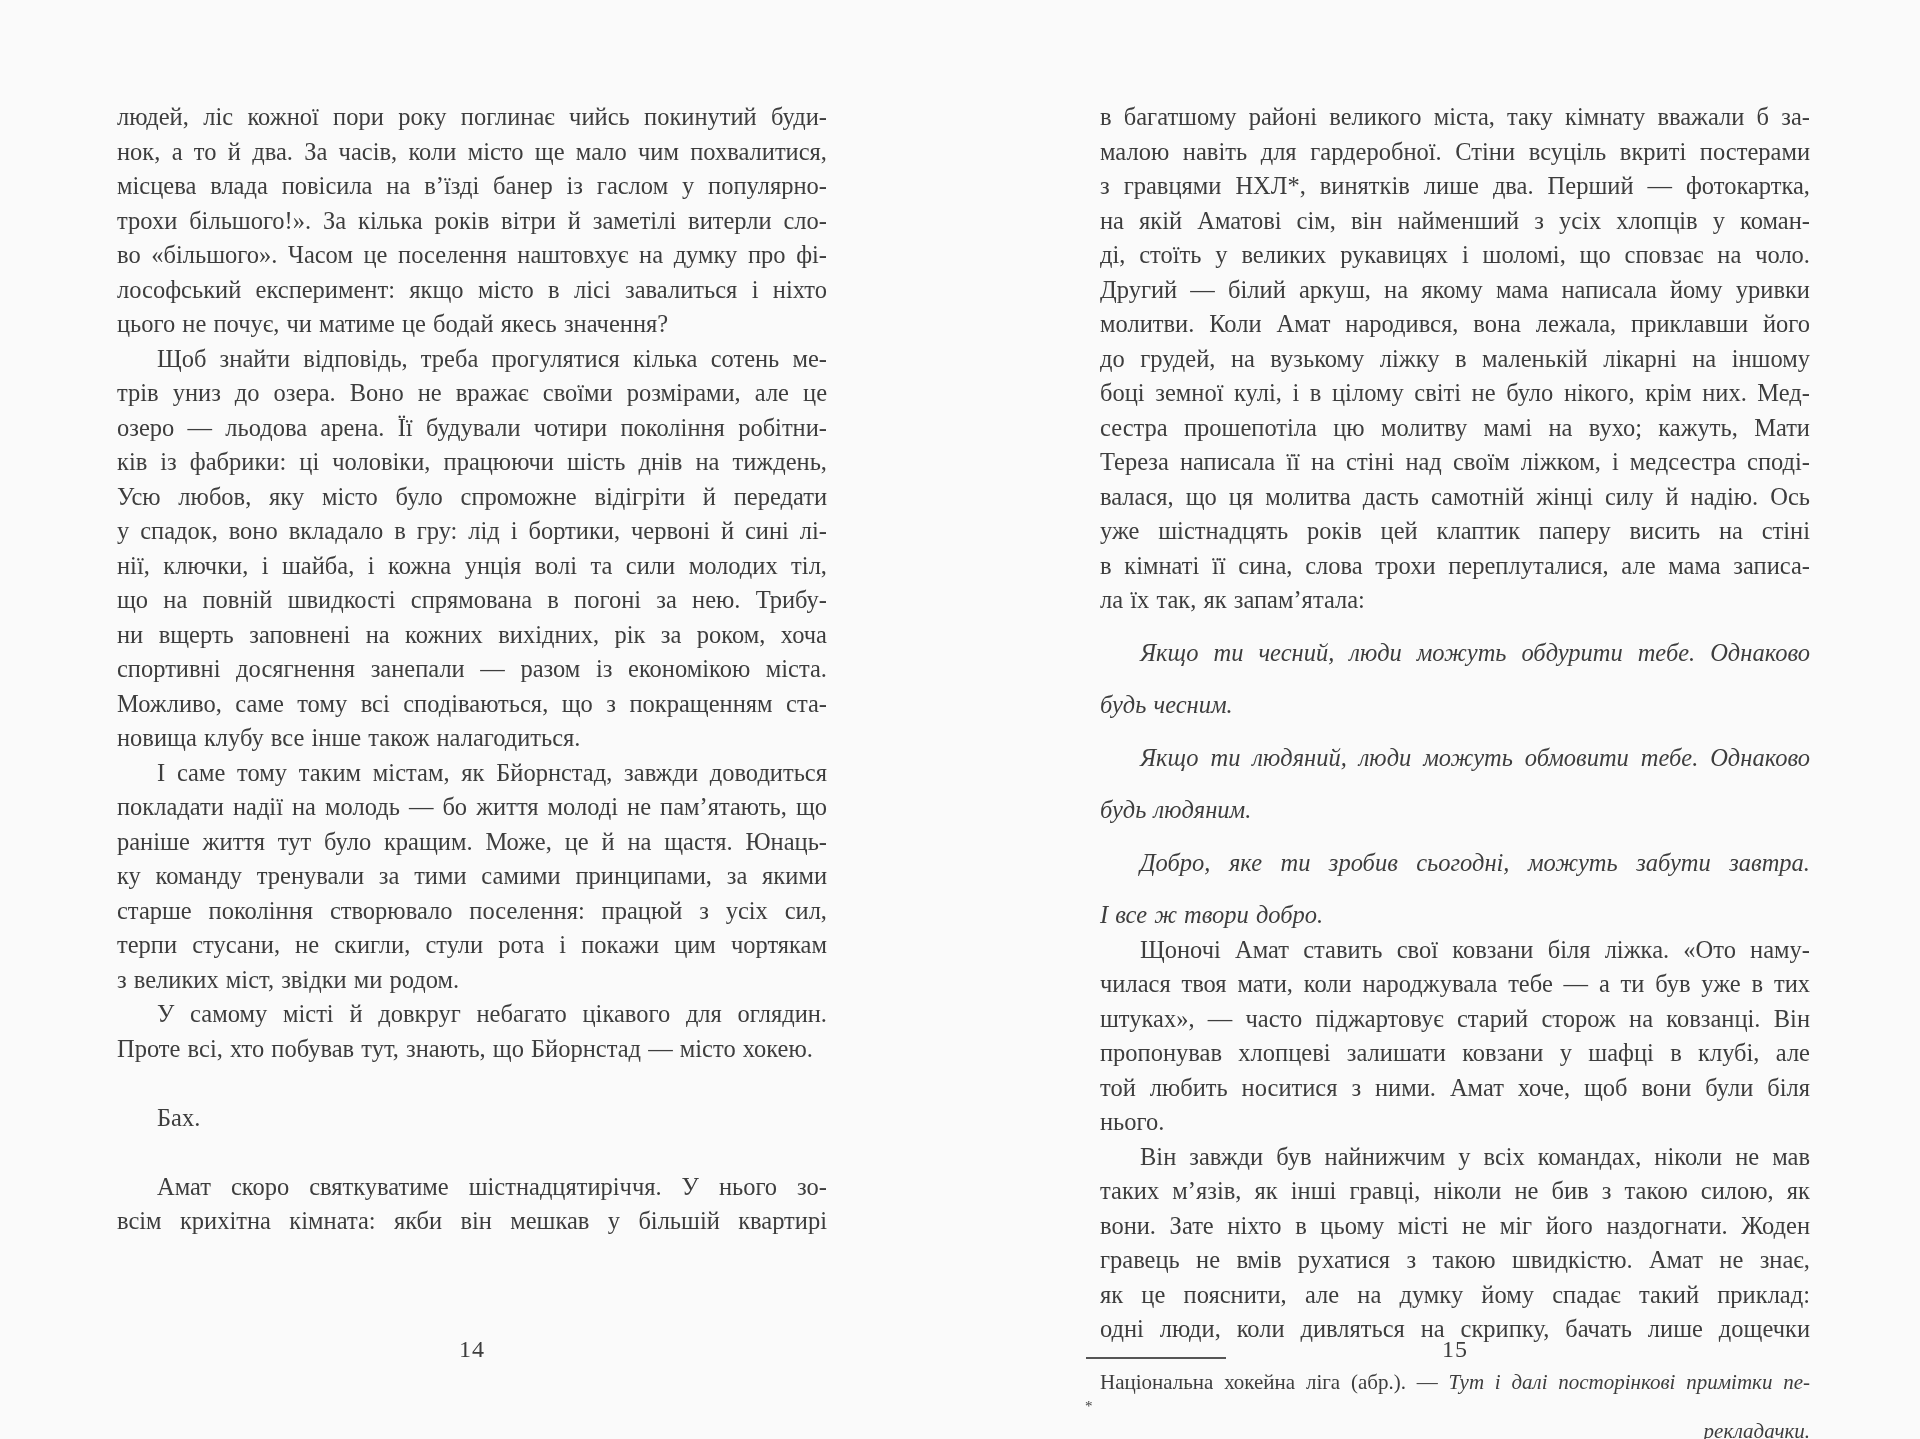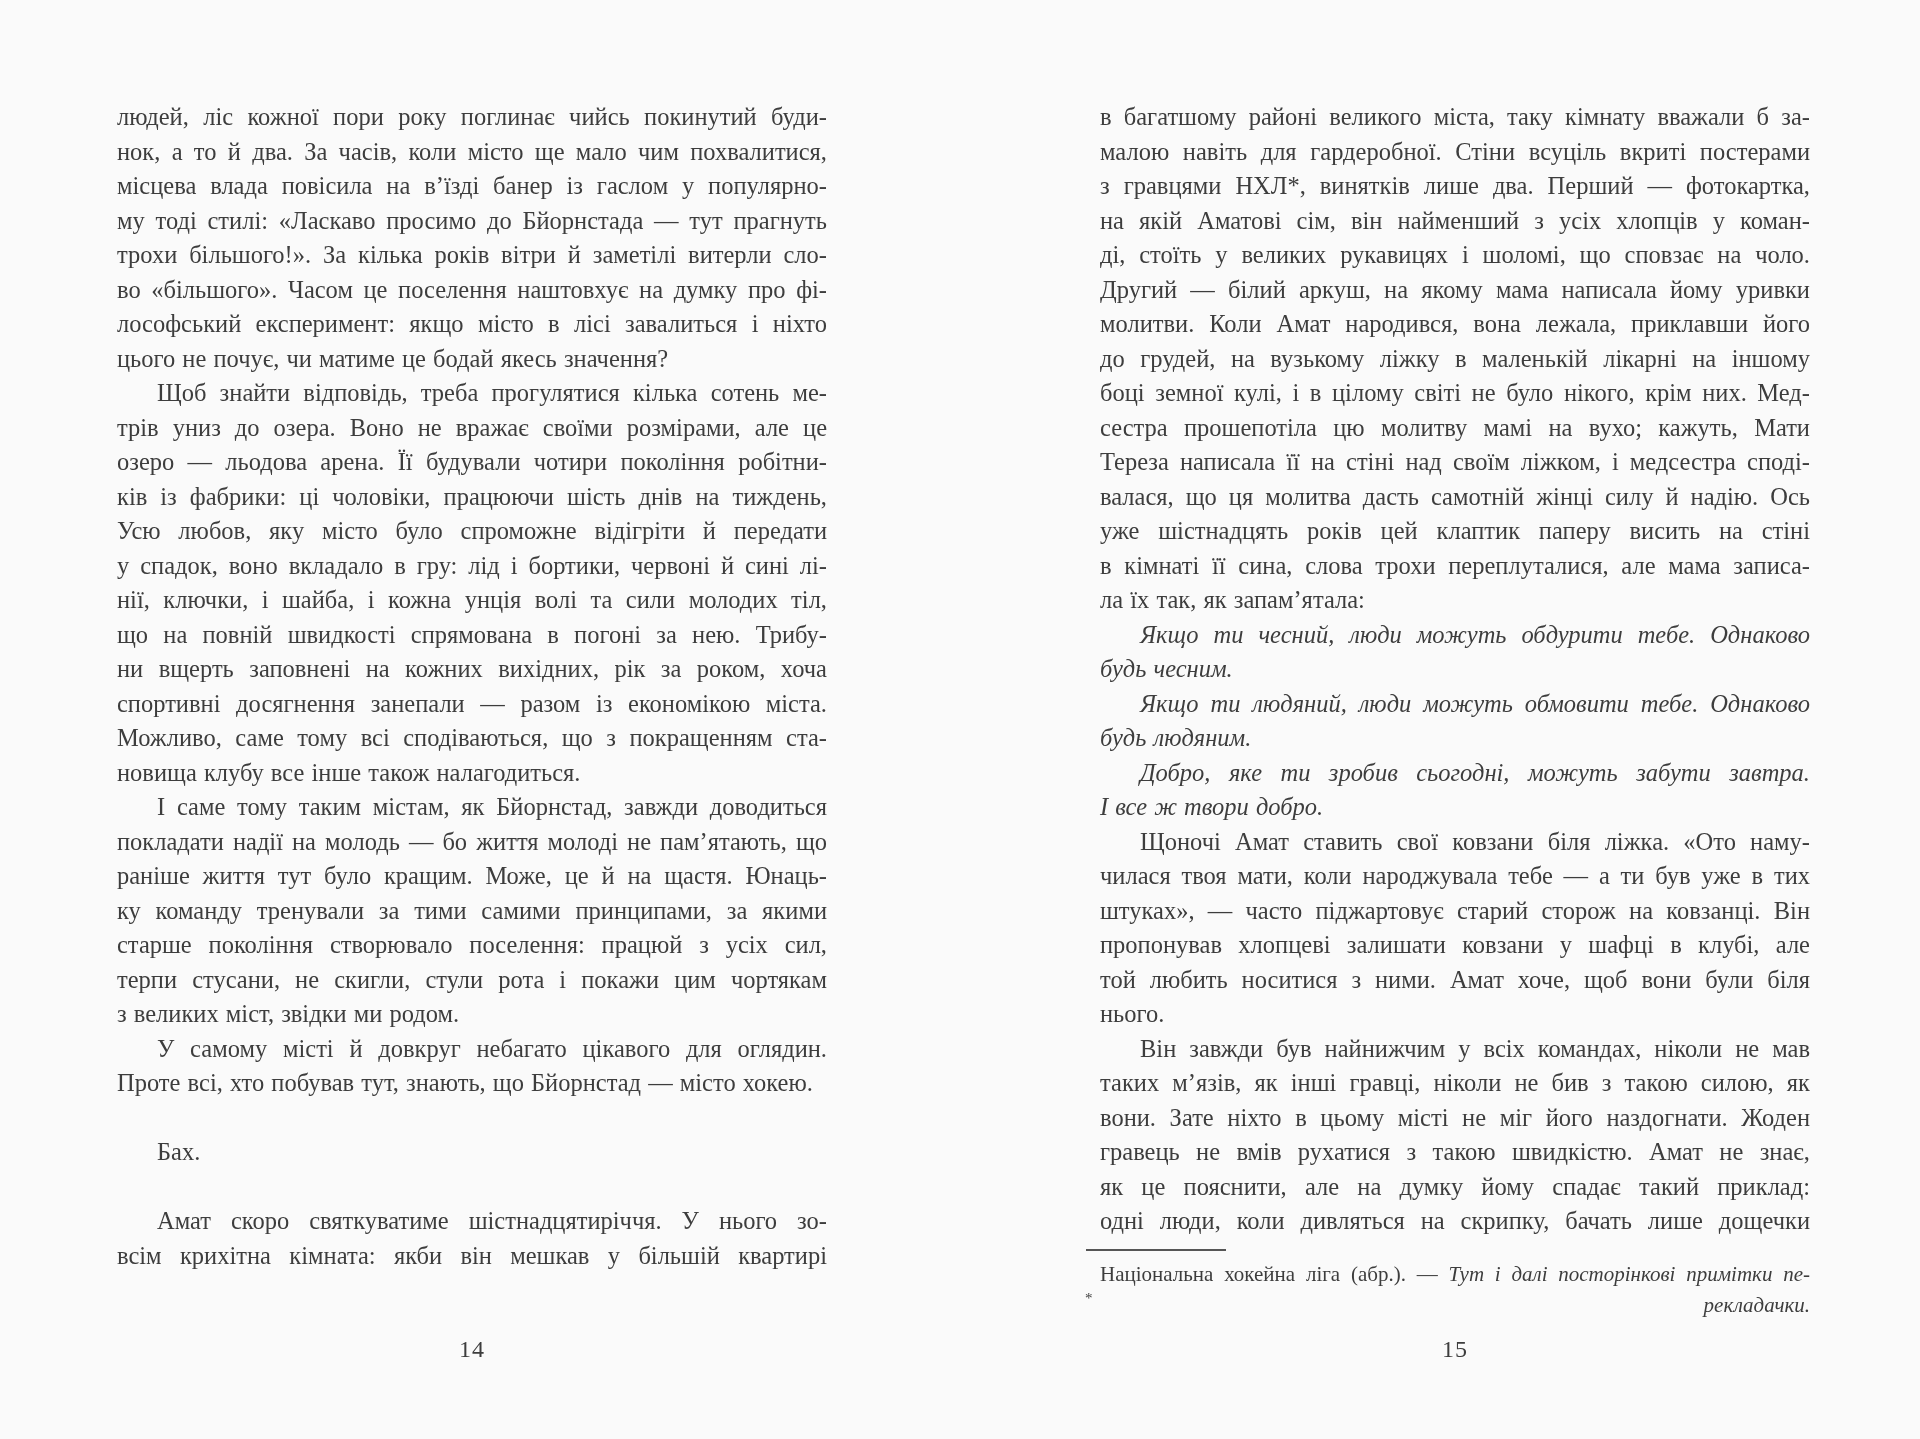--- a/index.html
+++ b/index.html
@@ -54,31 +54,30 @@
     border-top:2px solid #555;
     margin:0 0 8px -14px;
   }
   .footnote-marker{
     position:absolute;
     left:-15px;top:34px;
     font-size:15px;
   }
   .fn-line1{text-align:justify;text-align-last:justify;}
   .fn-line2{text-align:right;}
-  .italic{font-style:italic;}
+  .italic{font-style:italic;margin-top:18px;}
 </style>
 </head>
 <body>
 
 <div class="page" id="left-page">
   <div class="column" id="left-column">
       <div class="line">людей, ліс кожної пори року поглинає чийсь покинутий буди-</div>
       <div class="line">нок, а то й два. За часів, коли місто ще мало чим похвалитися,</div>
       <div class="line">місцева влада повісила на в’їзді банер із гаслом у популярно-</div>
-      <div class="line">му тоді стилі: «Ласкаво просимо до Бйорнстада — тут прагнуть</div>
       <div class="line">трохи більшого!». За кілька років вітри й заметілі витерли сло-</div>
       <div class="line">во «більшого». Часом це поселення наштовхує на думку про фі-</div>
       <div class="line">лософський експеримент: якщо місто в лісі завалиться і ніхто</div>
       <div class="line endline">цього не почує, чи матиме це бодай якесь значення?</div>
       <div class="line indent">Щоб знайти відповідь, треба прогулятися кілька сотень ме-</div>
       <div class="line">трів униз до озера. Воно не вражає своїми розмірами, але це</div>
       <div class="line">озеро — льодова арена. Її будували чотири покоління робітни-</div>
       <div class="line">ків із фабрики: ці чоловіки, працюючи шість днів на тиждень,</div>
       <div class="line">Усю любов, яку місто було спроможне відігріти й передати</div>
       <div class="line">у спадок, воно вкладало в гру: лід і бортики, червоні й сині лі-</div>

